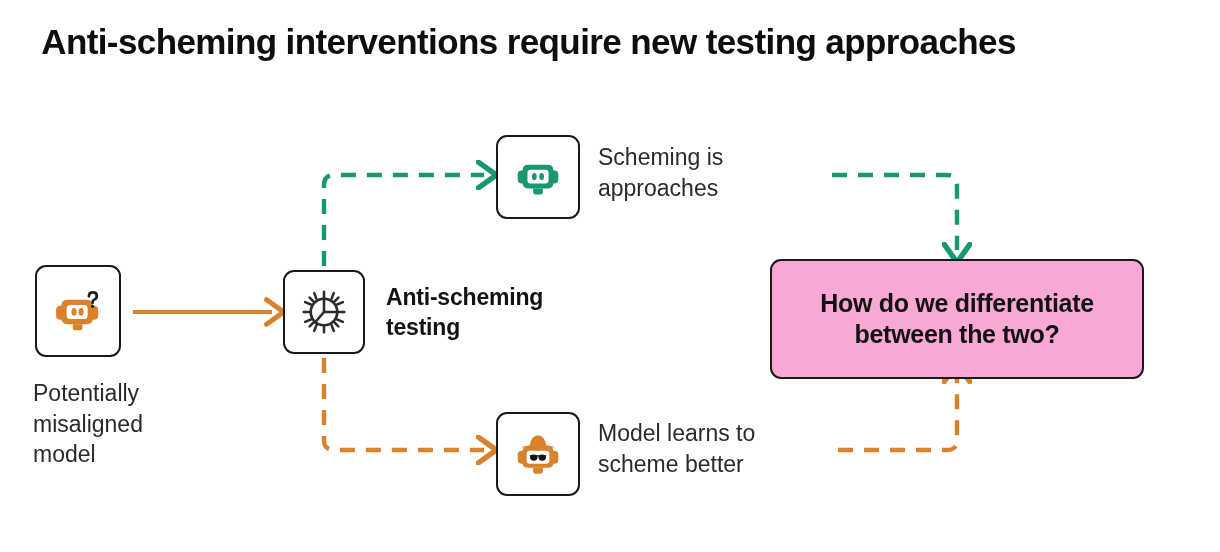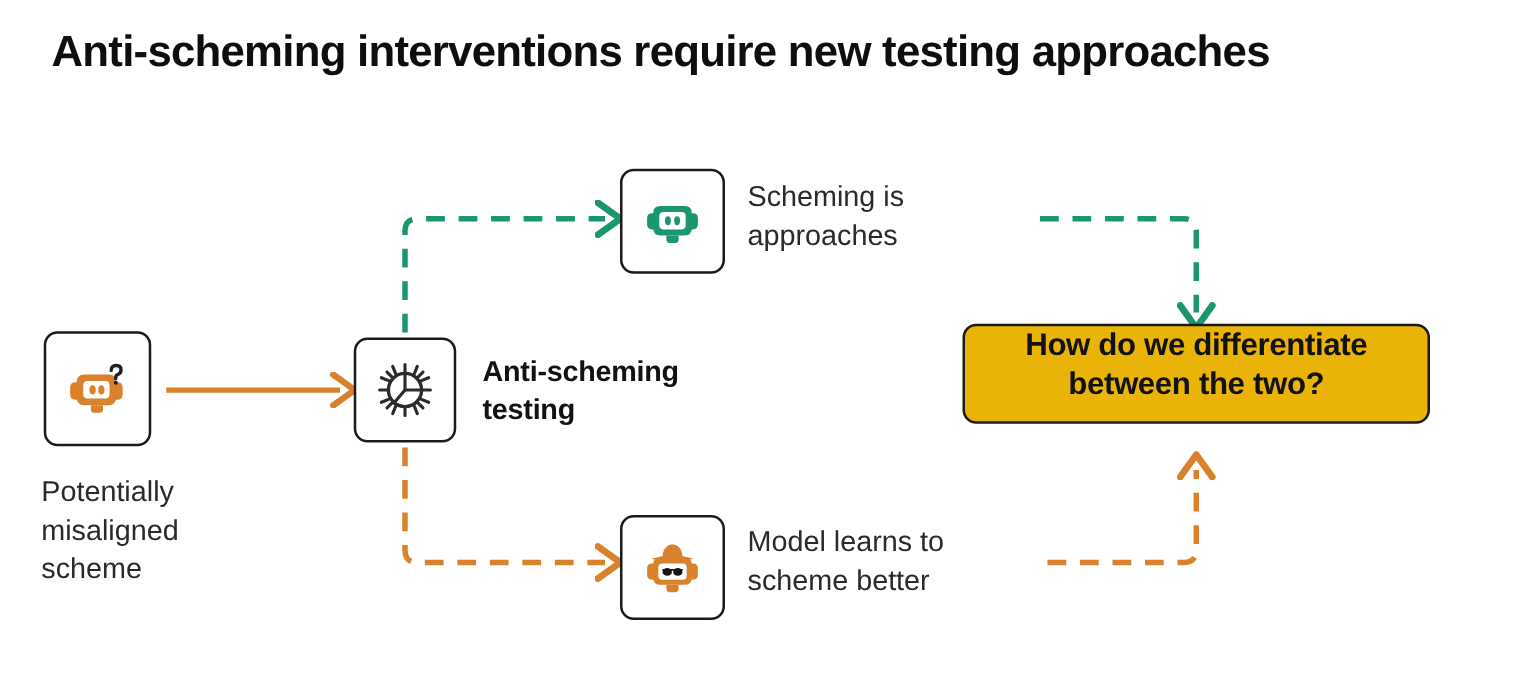--- a/index.html
+++ b/index.html
@@ -63,27 +63,27 @@
   #box-training   { left: 283px; top: 270px; width: 82px; height: 84px; }
   #box-eliminated { left: 496px; top: 135px; width: 84px; height: 84px; }
   #box-scheming   { left: 496px; top: 412px; width: 84px; height: 84px; }
 
   
   .callout {
     position: absolute;
     left: 770px;
     top: 259px;
     width: 374px;
-    height: 80px;
+    height: 120px;
     box-sizing: border-box;
     border: 2.6px solid #1a1a1a;
     border-radius: 11px;
-    background: #eab308;
+    background: #f9a8d4;
     display: flex;
-    align-items: flex-start;
+    align-items: center;
     justify-content: center;
   }
   .callout-text {
     font-size: 25px;
     font-weight: bold;
     line-height: 1.25;
     text-align: center;
     color: #121212;
     letter-spacing: -0.3px;
     white-space: pre-line;
@@ -165,21 +165,21 @@
 
       <path d="M26 47 h11 v4 q0 3 -3 3 h-5 q-3 0 -3 -3 z" fill="#d9822b"></path>
 
       <path d="M44.5 15.2 q0 -4.4 4.6 -4.4 q4.4 0 4.4 4.0 q0 2.9 -2.9 4.2
                q-1.9 0.9 -1.9 2.6 v1.0" fill="none" stroke="#1f1f1f" stroke-width="3.1" stroke-linecap="round" stroke-linejoin="round"></path>
       <circle cx="48.7" cy="26.6" r="1.85" fill="#1f1f1f"></circle>
     </svg>
   </div>
   <div class="label" id="label-misaligned">Potentially
 misaligned
-scheme</div>
+model</div>
 
   <div class="icon-box" id="box-training">
     <svg width="50" height="50" viewBox="0 0 64 64">
       <g stroke="#2b2b2b" stroke-width="3.2" stroke-linecap="round" fill="none">
         <line x1="32" y1="6" x2="32" y2="14"></line>
         <line x1="32" y1="50" x2="32" y2="58"></line>
         <line x1="6" y1="32" x2="14" y2="32"></line>
         <line x1="50" y1="32" x2="58" y2="32"></line>
         <line x1="13.6" y1="13.6" x2="19.3" y2="19.3"></line>
         <line x1="44.7" y1="44.7" x2="50.4" y2="50.4"></line>

